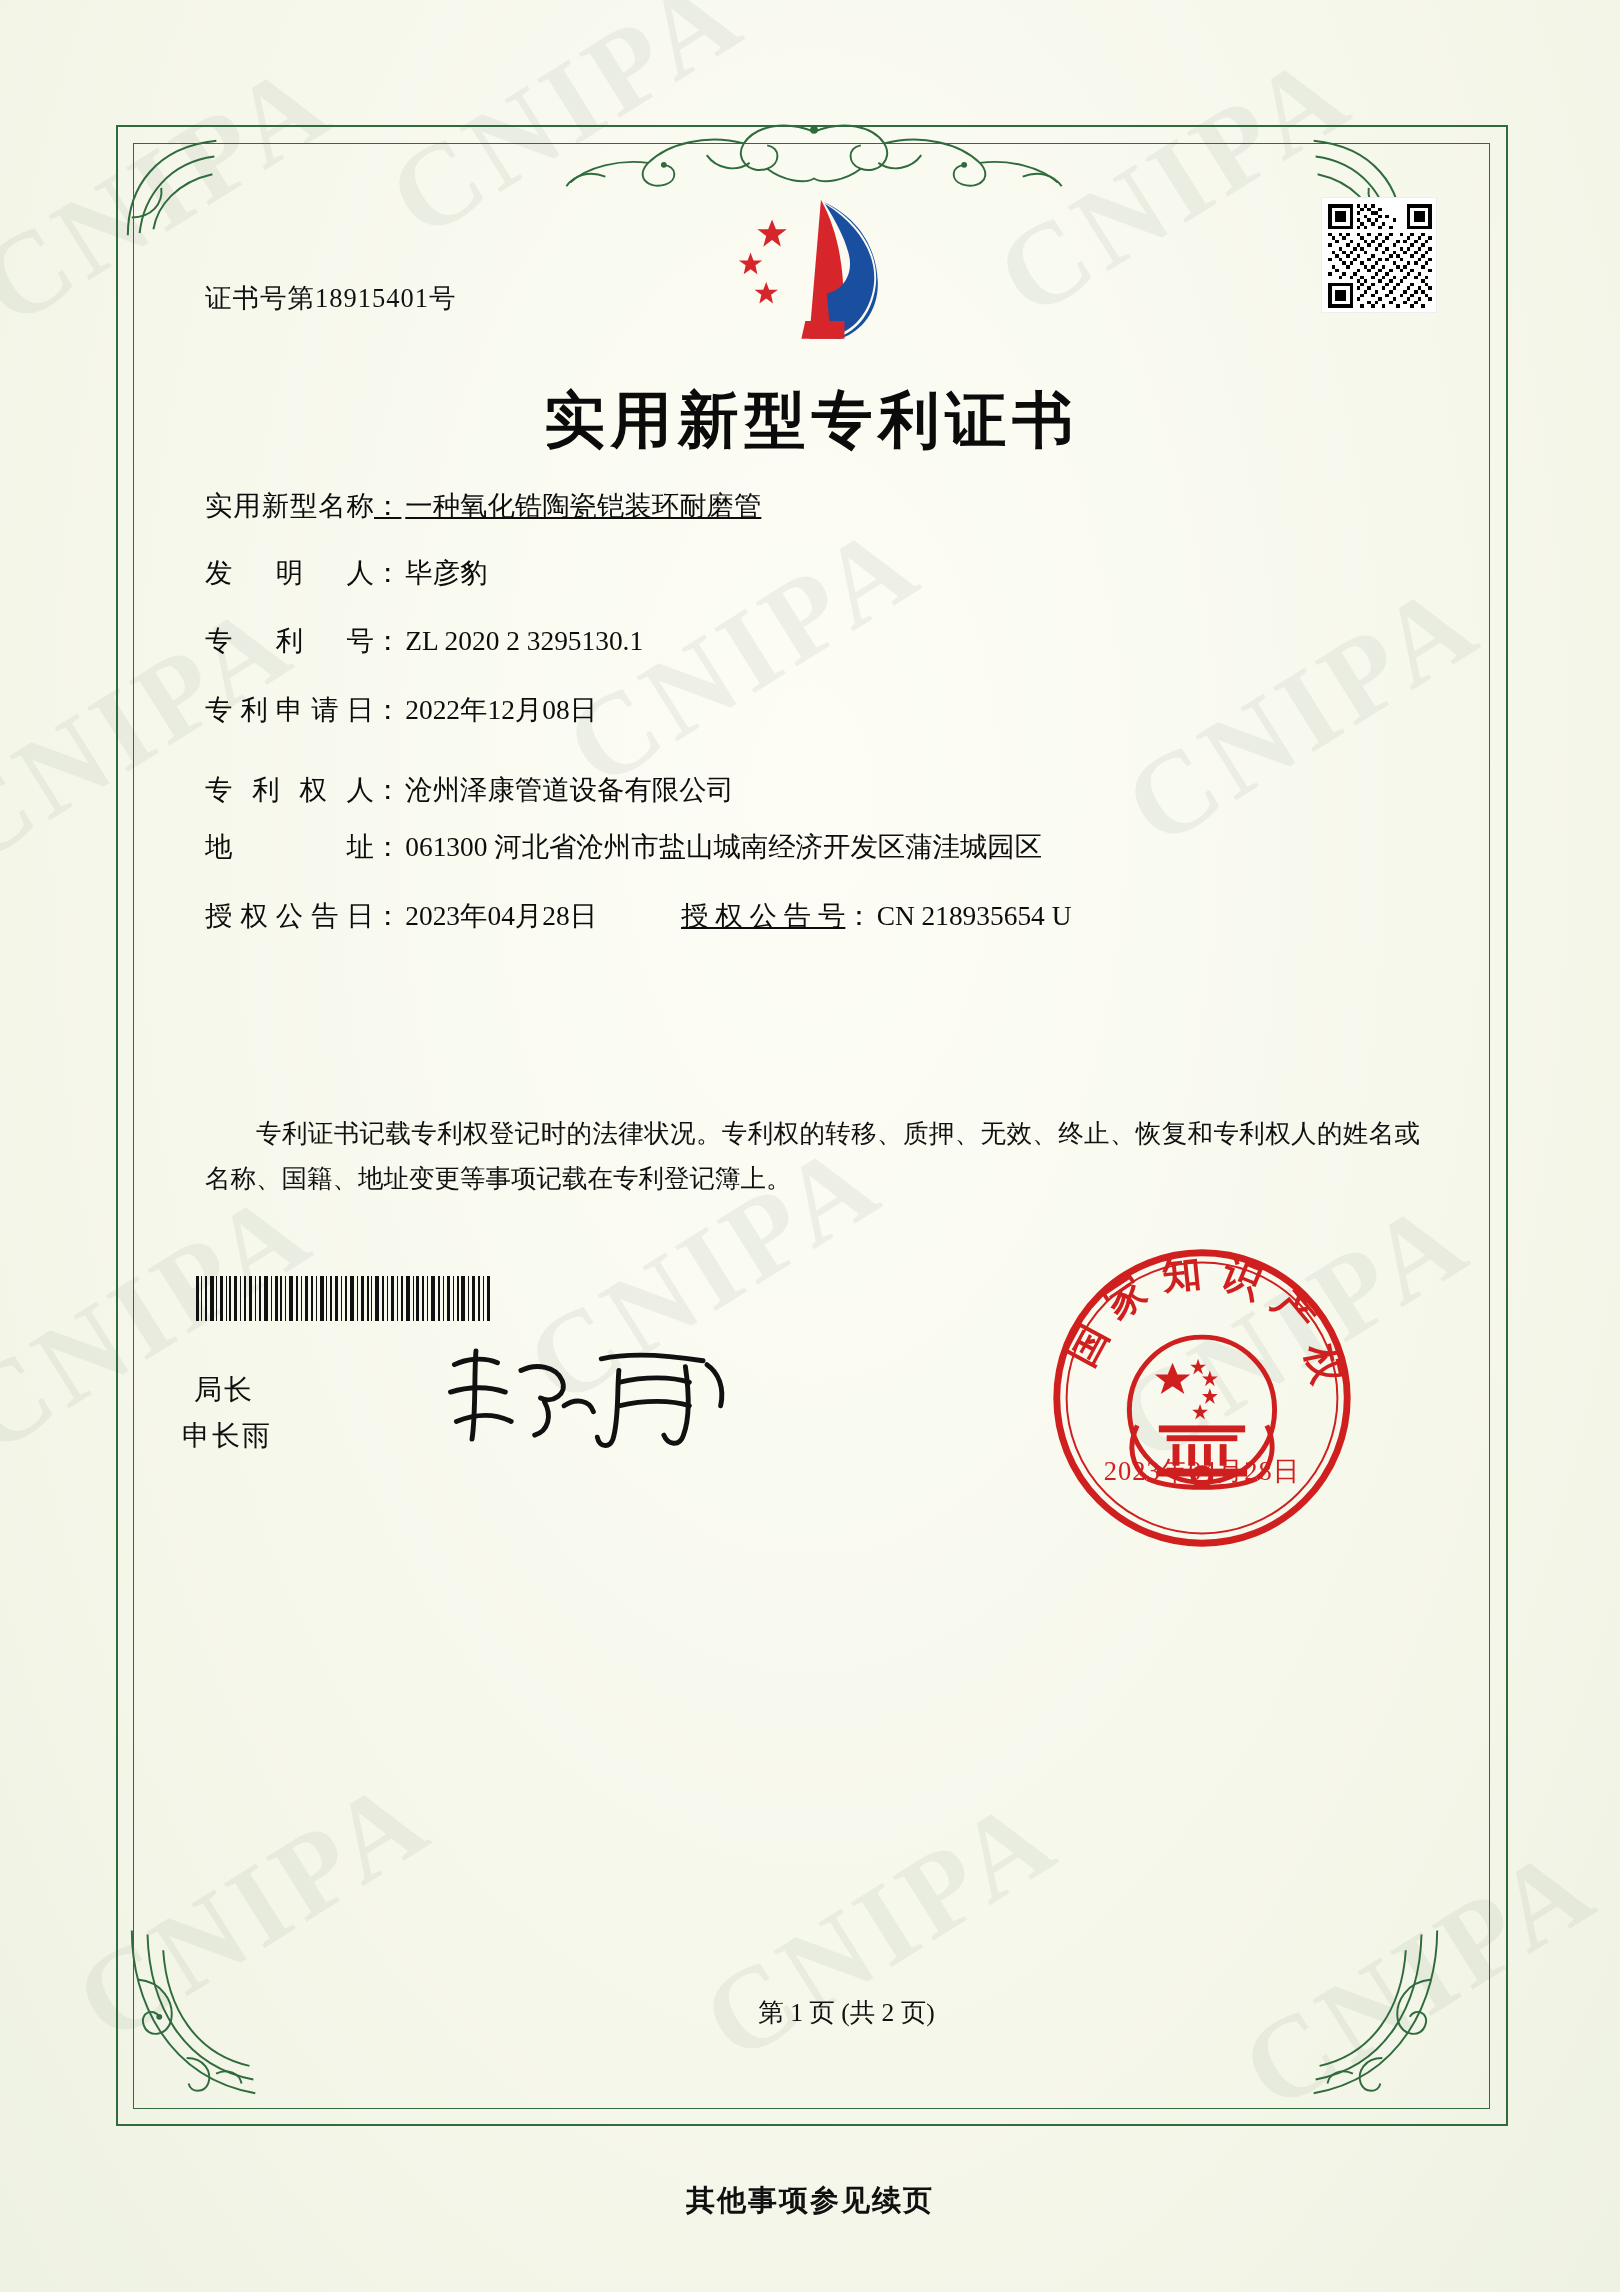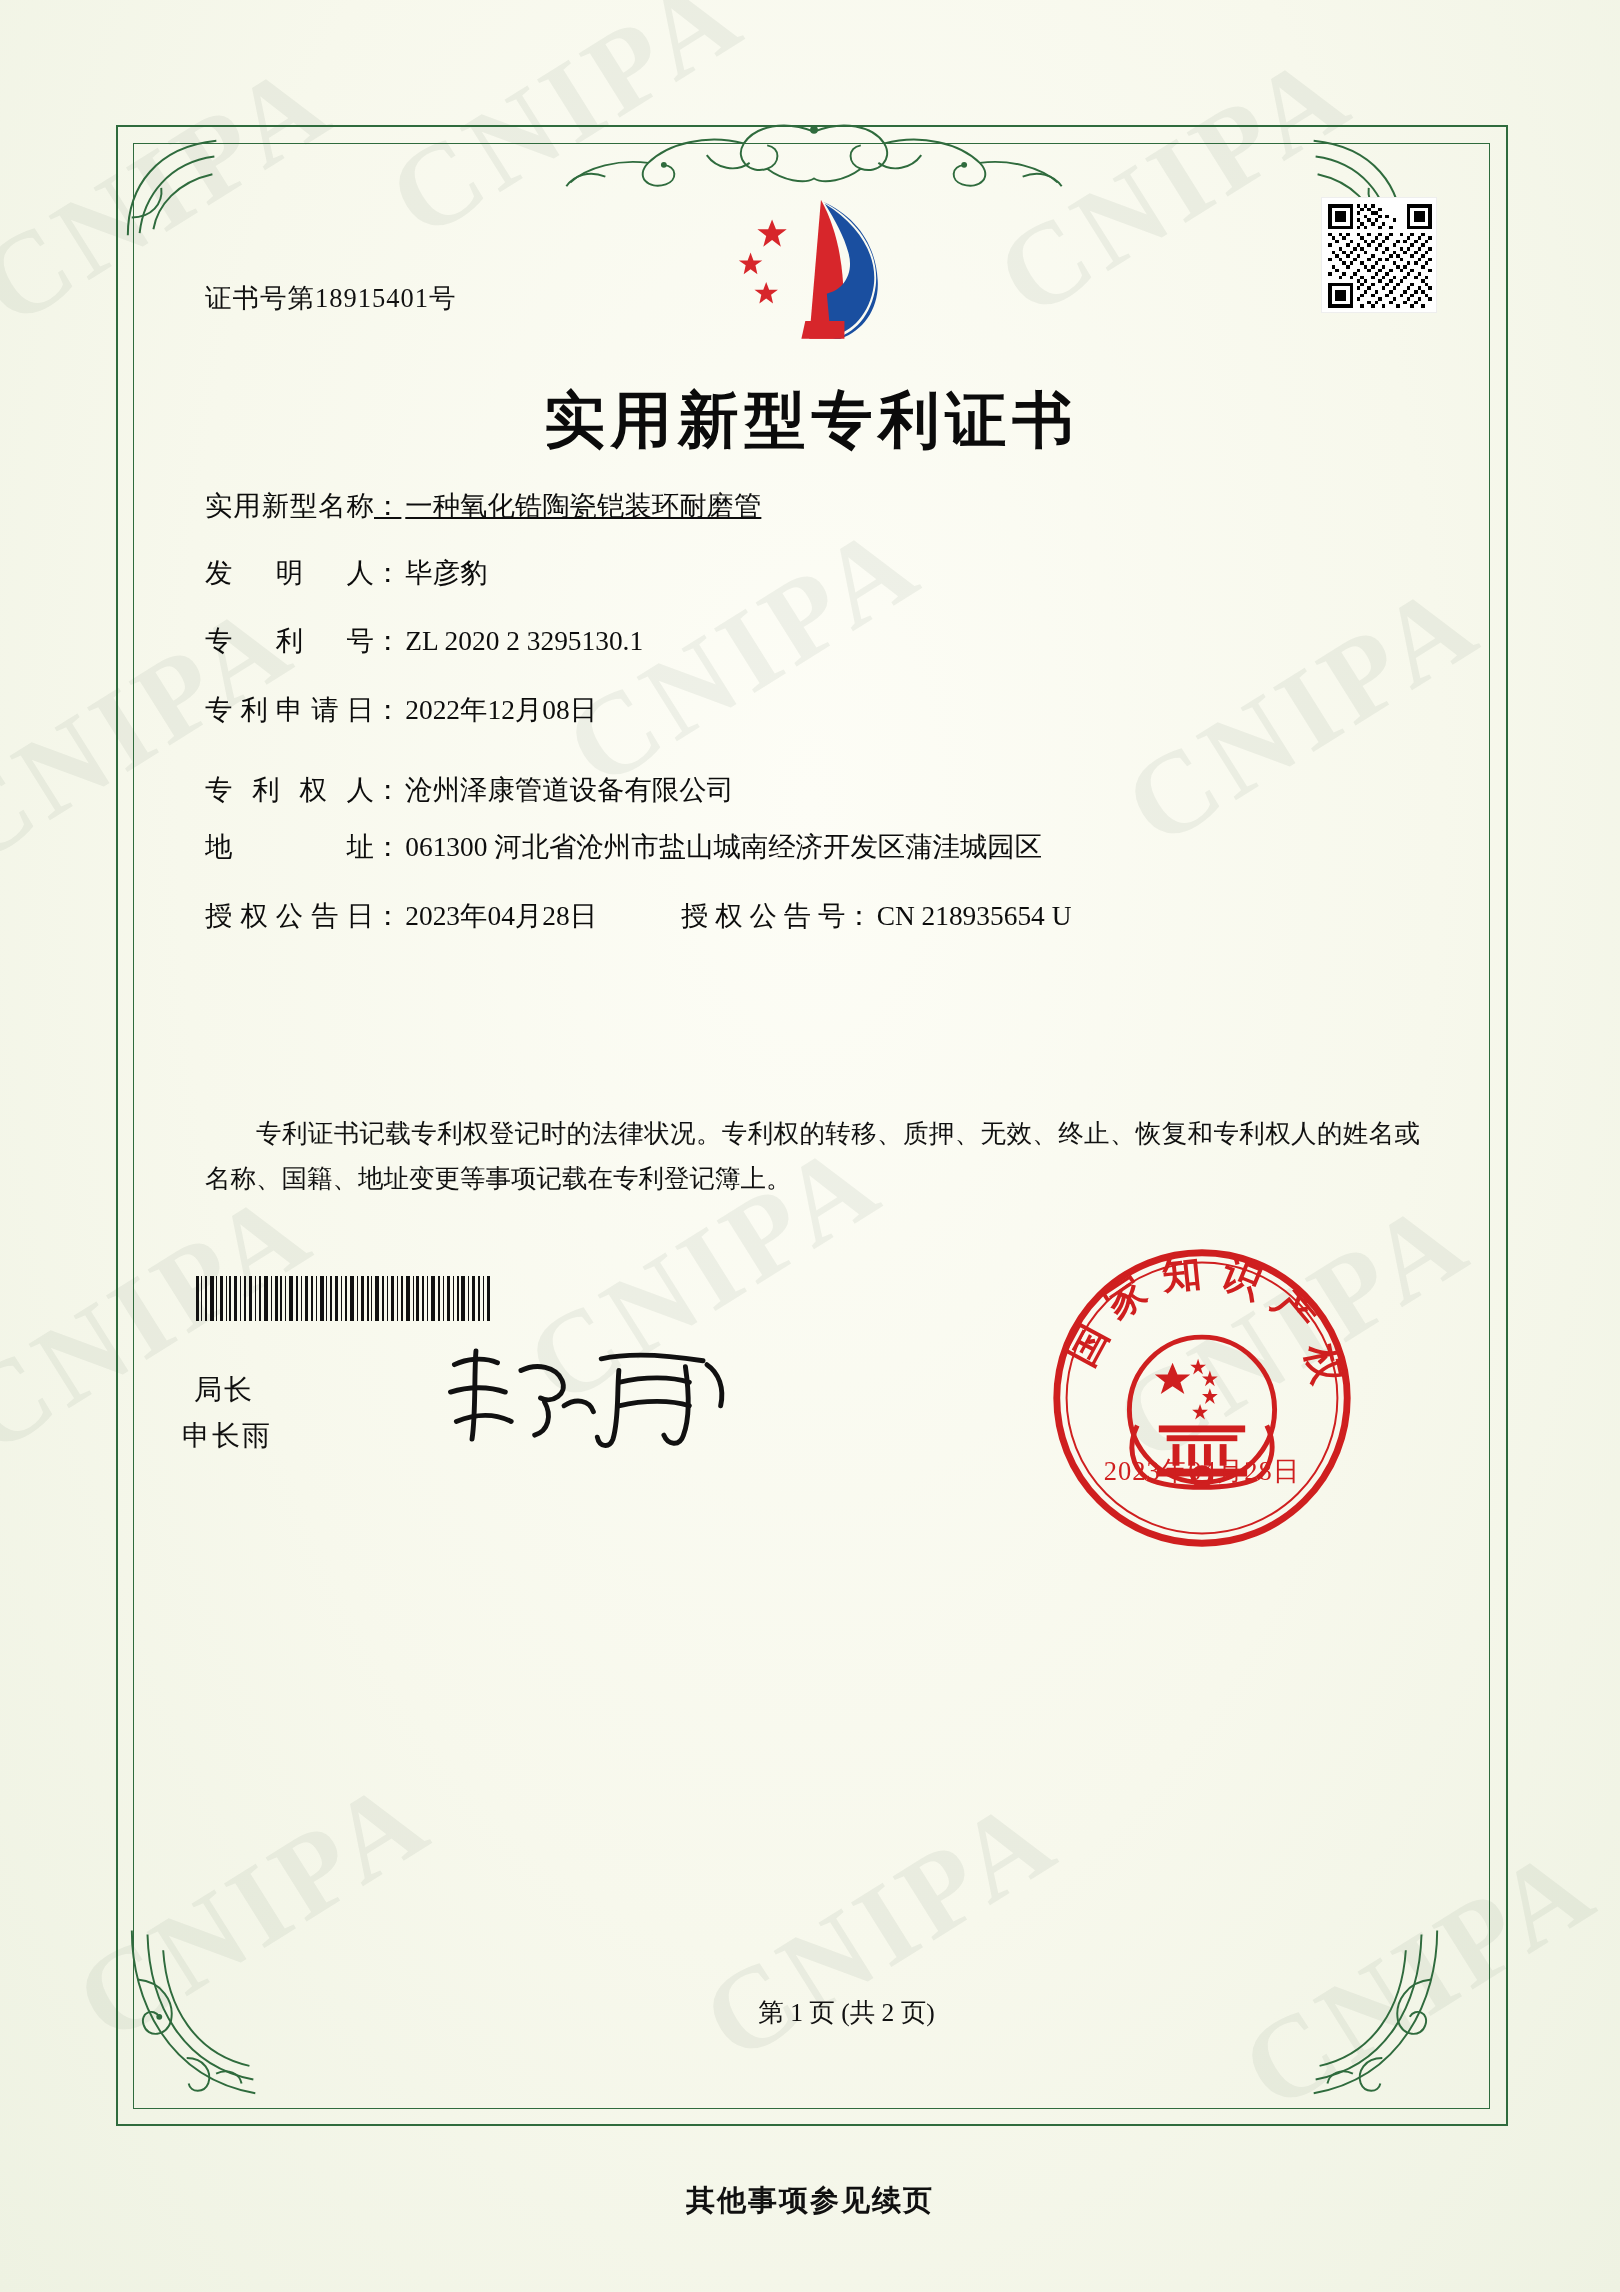--- a/index.html
+++ b/index.html
@@ -142,21 +142,21 @@
   .field .val { margin-left: 3.9px; }
 
   .f1 { top: 345px; text-decoration: underline; }
   .f2 { top: 412px; }
   .f3 { top: 480px; }
   .f4 { top: 549px; }
   .f5 { top: 629px; }
   .f6 { top: 686px; }
   .f7 { top: 755px; }
 
-  .f7 .second-lbl { margin-left: 84px; }
+  .f7 .second-lbl { margin-left: 84px; text-decoration: underline; }
 
   .para {
     position: absolute;
     left: 72px;
     width: 1215px;
     font-size: 25.5px;
     line-height: 45px;
     color: #111;
     text-align: justify;
     text-indent: 51px;

